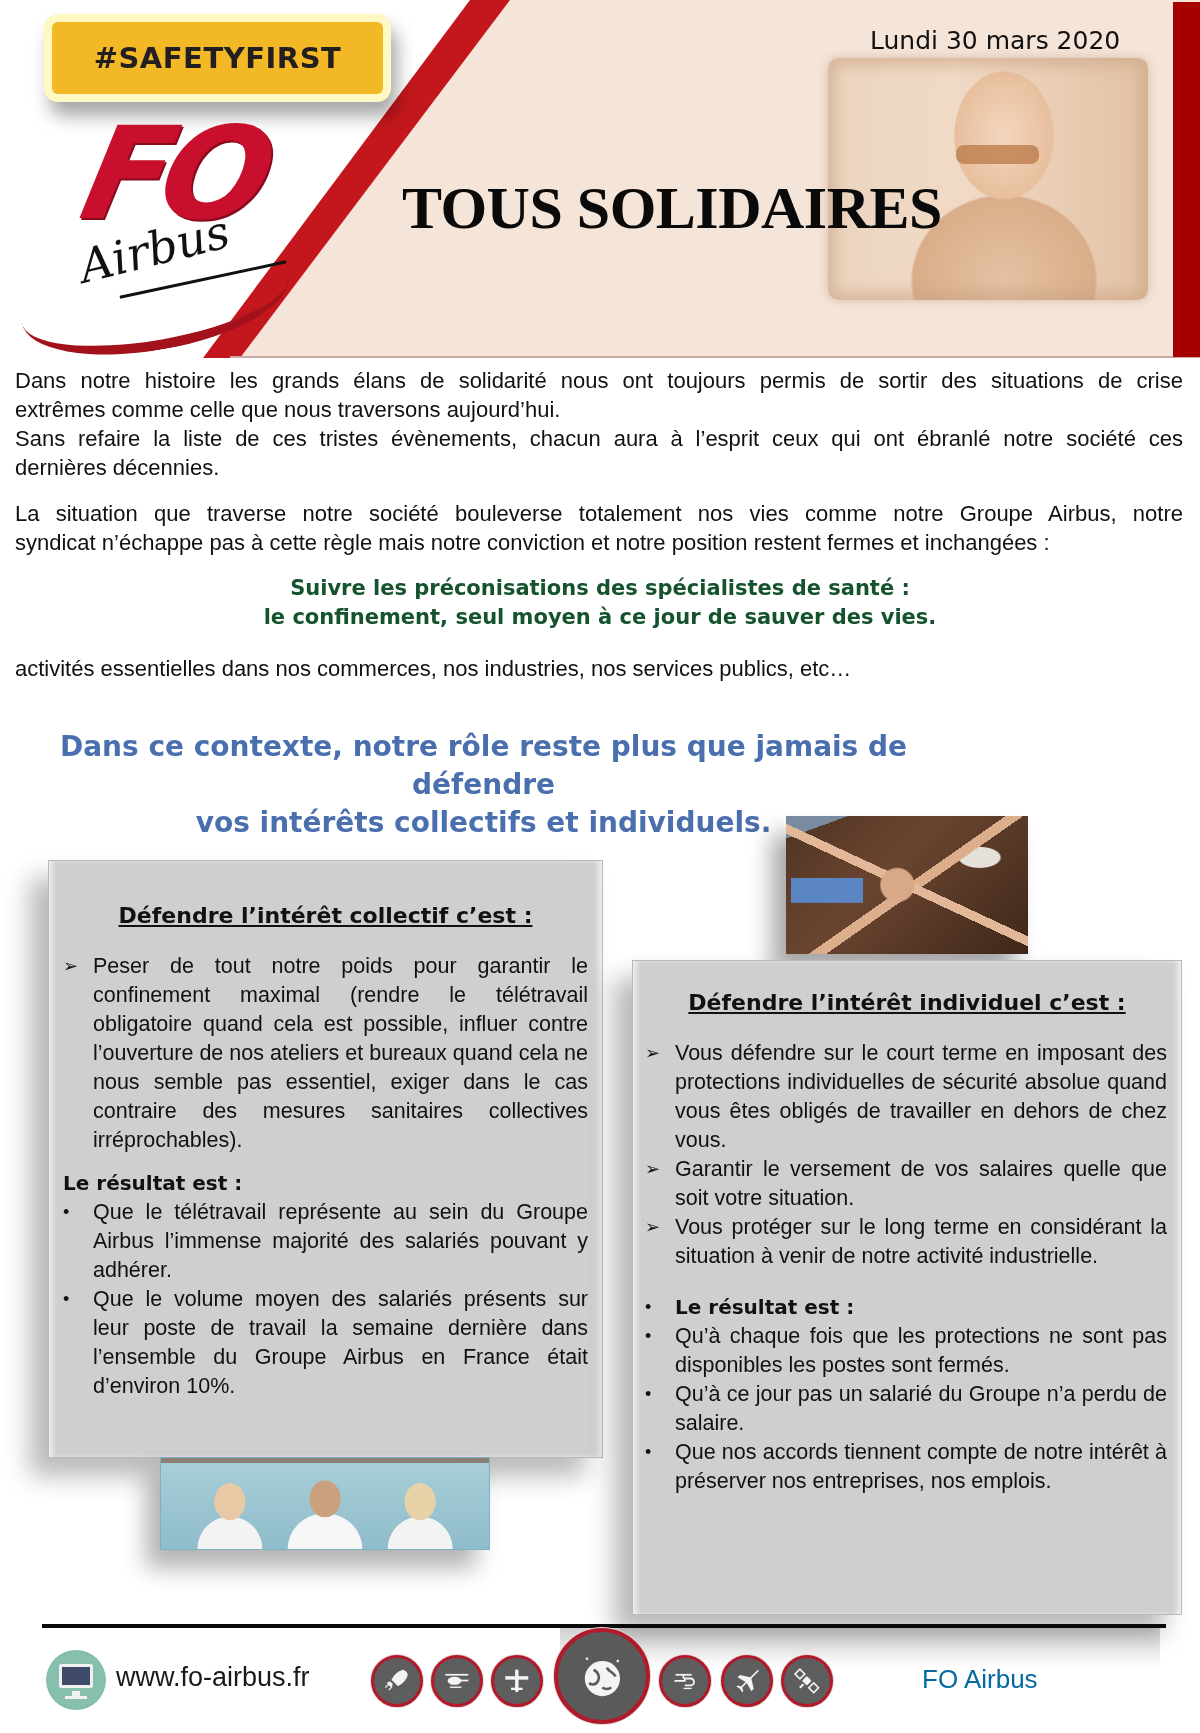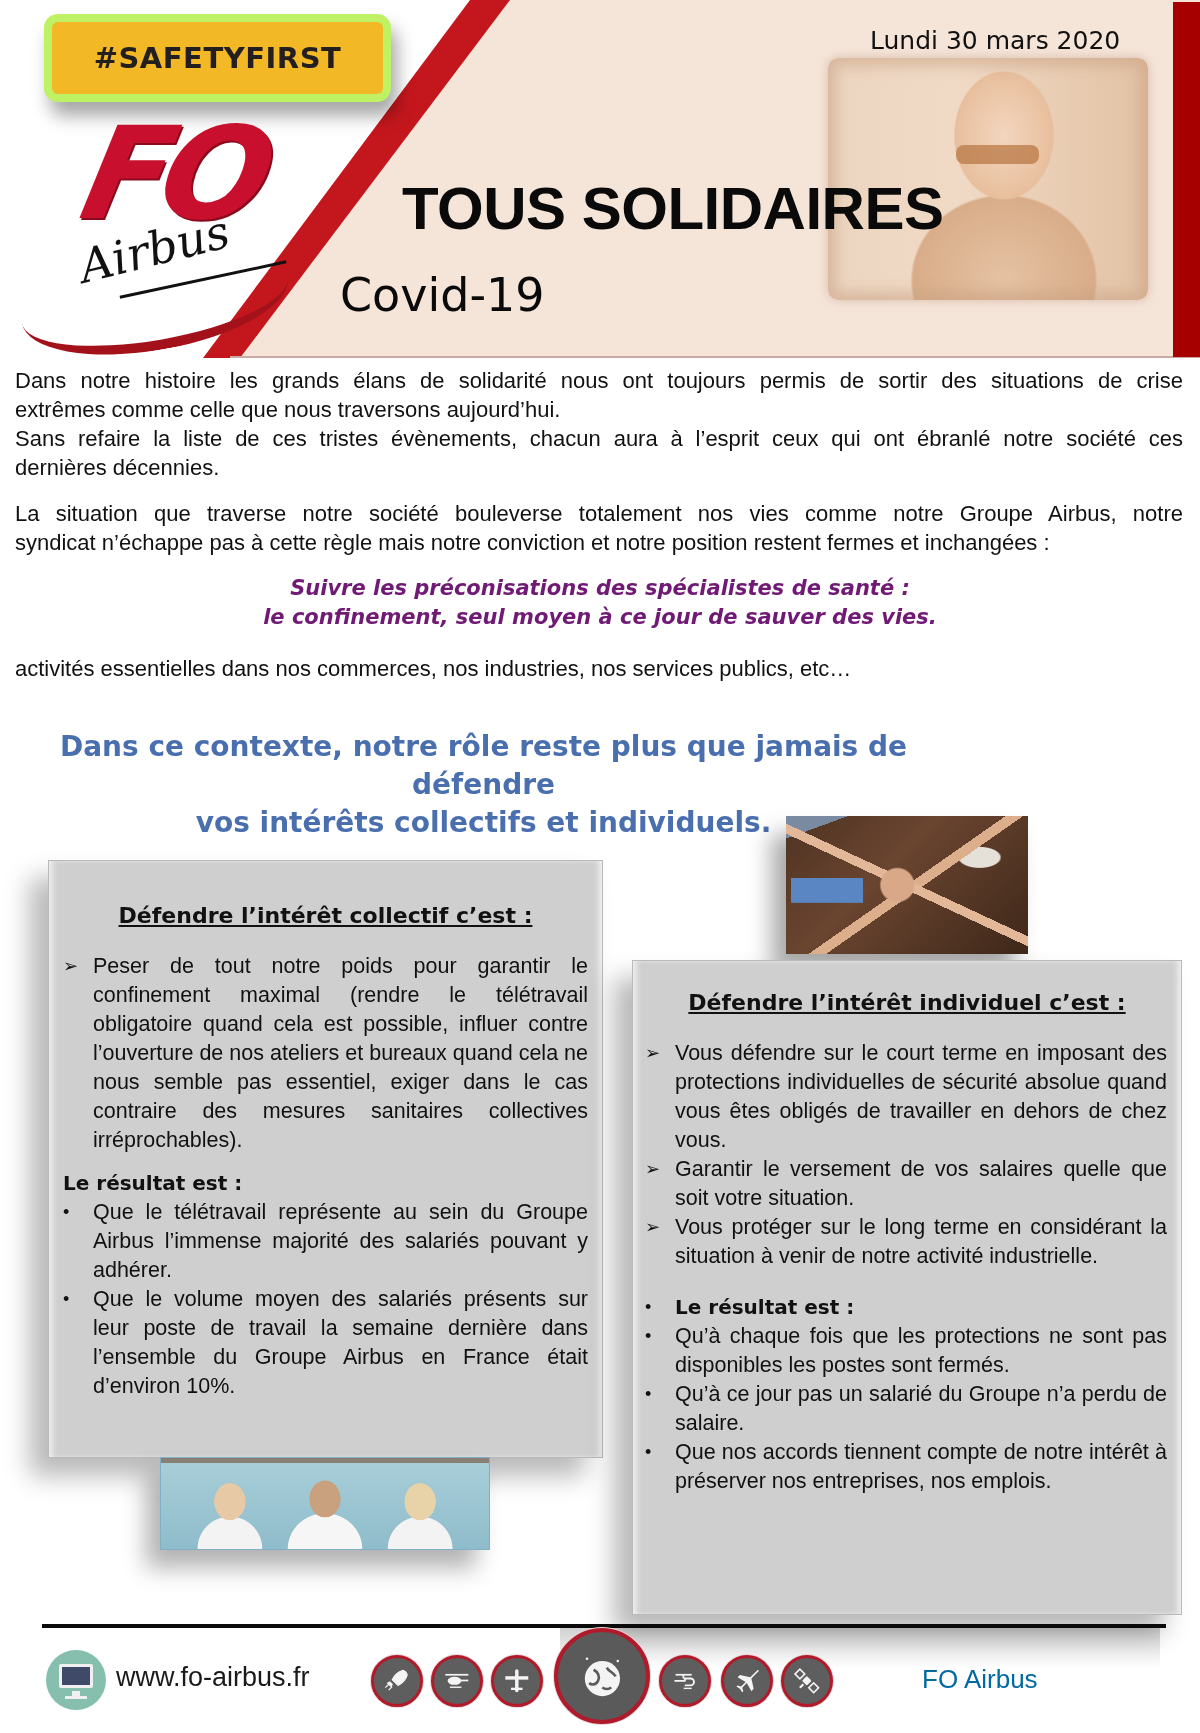--- a/index.html
+++ b/index.html
@@ -13,21 +13,21 @@
     .header-left-white { position: absolute; left: 0; top: 0; width: 1200px; height: 358px;
       background: #ffffff; clip-path: polygon(0 0, 458px 0, 190px 358px, 0 358px); }
     .red-slash { position: absolute; left: 0; top: 0; width: 1200px; height: 358px;
       background: #c4171d; clip-path: polygon(470px 0, 510px 0, 240px 358px, 203px 358px); }
     .red-arc { position: absolute; left: 20px; top: 250px; width: 270px; height: 100px;
       border-bottom: 10px solid #a3121a; border-radius: 0 0 50% 50%; transform: rotate(-10deg); }
     .header-bottom-line { position: absolute; left: 230px; top: 356px; width: 970px; height: 2px; background: #c9a9a3; }
     .red-sidebar { position: absolute; left: 1173px; top: 2px; width: 27px; height: 355px; background: #a70000; }
 
     .safety-badge { position: absolute; left: 44px; top: 14px; width: 347px; height: 88px;
-      background: #bef264; border-radius: 14px; padding: 8px; box-shadow: 6px 14px 18px rgba(0,0,0,0.35); }
+      background: #fef9c3; border-radius: 14px; padding: 8px; box-shadow: 6px 14px 18px rgba(0,0,0,0.35); }
     .safety-inner { width: 100%; height: 100%; background: #f2b825; border-radius: 6px;
       display: flex; align-items: center; justify-content: center;
       font-family: "DejaVu Sans", sans-serif; font-weight: bold; font-size: 29px; color: #231f20; letter-spacing: 0.5px; }
 
     .fo-logo { position: absolute; left: 78px; top: 110px; width: 170px; height: 180px; }
     .fo-text { position: absolute; left: 8px; top: 0; font-family: "DejaVu Sans", sans-serif;
       font-weight: bold; font-style: italic; font-size: 128px; color: #c8102e; letter-spacing: -10px;
       transform: skewX(-12deg); line-height: 1; text-shadow: 2px 2px 0 #8a0a1d; }
     .airbus-script { position: absolute; left: 0; top: 112px; font-family: "DejaVu Serif", serif;
       font-style: italic; font-size: 46px; color: #111; transform: rotate(-14deg);
@@ -40,31 +40,31 @@
     .photo-ppe { position: absolute; left: 828px; top: 58px; width: 320px; height: 242px;
       background:
         radial-gradient(ellipse 70px 90px at 55% 32%, #f3d6bf 0%, #e8bf9d 70%, transparent 72%),
         linear-gradient(180deg, transparent 0 40%, rgba(200,140,95,0.0) 40%),
         radial-gradient(ellipse 130px 120px at 55% 92%, #e5c2a3 0%, #d9ad89 70%, transparent 72%),
         linear-gradient(90deg, #ecd5c0 0%, #f0dac6 40%, #e2c2a4 100%);
       border-radius: 10px; box-shadow: 0 0 14px 8px rgba(200,160,130,0.55) inset, 0 0 10px rgba(170,130,100,0.4); }
     .photo-ppe::after { content: ""; position: absolute; left: 40%; top: 36%; width: 26%; height: 8%;
       background: #b97845; opacity: 0.75; border-radius: 8px; }
 
-    .main-title { position: absolute; left: 402px; top: 174px; font-family: Liberation Sans, sans-serif;
+    .main-title { position: absolute; left: 402px; top: 174px; font-family: Liberation Serif, serif;
       font-weight: bold; font-size: 60px; color: #0a0a0a; letter-spacing: -0.5px; white-space: nowrap; }
     .sub-title { position: absolute; left: 340px; top: 268px; font-family: "DejaVu Sans", sans-serif;
       font-size: 46px; color: #0a0a0a; }
 
     
     .para { position: absolute; left: 15px; width: 1168px; font-family: "Liberation Sans", sans-serif;
       font-size: 22px; line-height: 29px; text-align: justify; color: #111; }
     .para .line { display: block; }
     .centered-bold { position: absolute; left: 0; width: 1200px; text-align: center;
-      font-family: "DejaVu Sans", sans-serif; font-weight: bold; font-size: 21px; line-height: 29px; color: #701a75; font-style: italic; }
+      font-family: "DejaVu Sans", sans-serif; font-weight: bold; font-size: 21px; line-height: 29px; color: #14532d; }
     .blue-headline { position: absolute; left: 0; width: 959px; text-align: center;
       font-family: "DejaVu Sans", sans-serif; font-weight: bold; font-size: 28px; line-height: 38px; color: #4a6fae; padding-left: 8px; }
 
     
     .box { position: absolute; background: #cfcfcf;
       border: 1px solid #b9b9b9;
       box-shadow: inset 6px 0 6px -3px #f4f4f4, inset -6px 0 6px -3px #f4f4f4, -18px 18px 24px rgba(0,0,0,0.28); }
     .box-title { font-family: "DejaVu Sans", sans-serif; font-weight: bold; font-size: 22px;
       text-decoration: underline; text-align: center; color: #111; }
     .box-list { list-style: none; font-family: "Liberation Sans", sans-serif; font-size: 21.5px; line-height: 29px; color: #111; }
@@ -130,21 +130,20 @@
 
   <div class="fo-logo">
     <div class="fo-text">FO</div>
     <div class="airbus-underline"></div>
     <div class="airbus-script">Airbus</div>
   </div>
 
   <div class="photo-ppe"></div>
   <div class="date-text">Lundi 30 mars 2020</div>
   <div class="main-title">TOUS SOLIDAIRES</div>
-  <div class="sub-title">Covid-19</div>
 </div>
 
 <div class="para" style="top:366px;">
   <span class="line" style="text-align-last: justify;">Dans notre histoire les grands élans de solidarité nous ont toujours permis de sortir des situations de crise</span>
   <span class="line">extrêmes comme celle que nous traversons aujourd’hui.</span>
 </div>
 <div class="para" style="top:424px;">
   <span class="line" style="text-align-last: justify;">Sans refaire la liste de ces tristes évènements, chacun aura à l’esprit ceux qui ont ébranlé notre société ces</span>
   <span class="line">dernières décennies.</span>
 </div>

